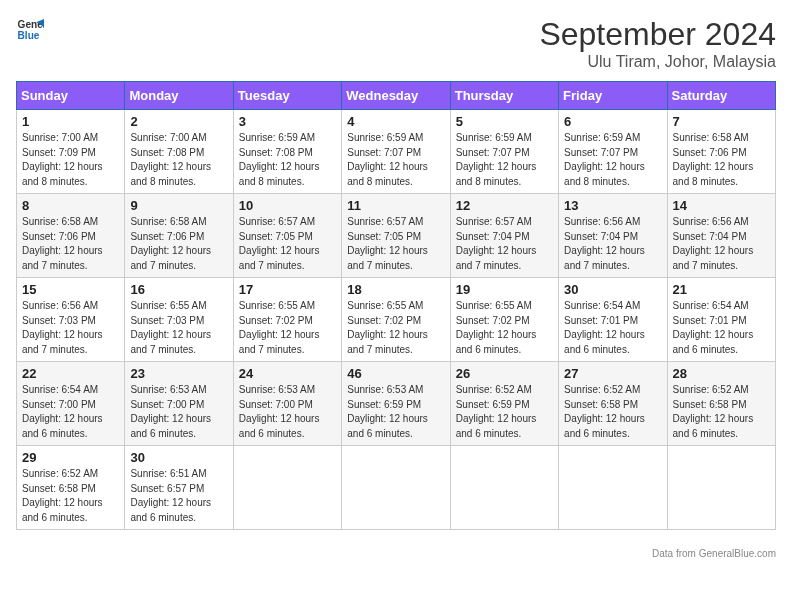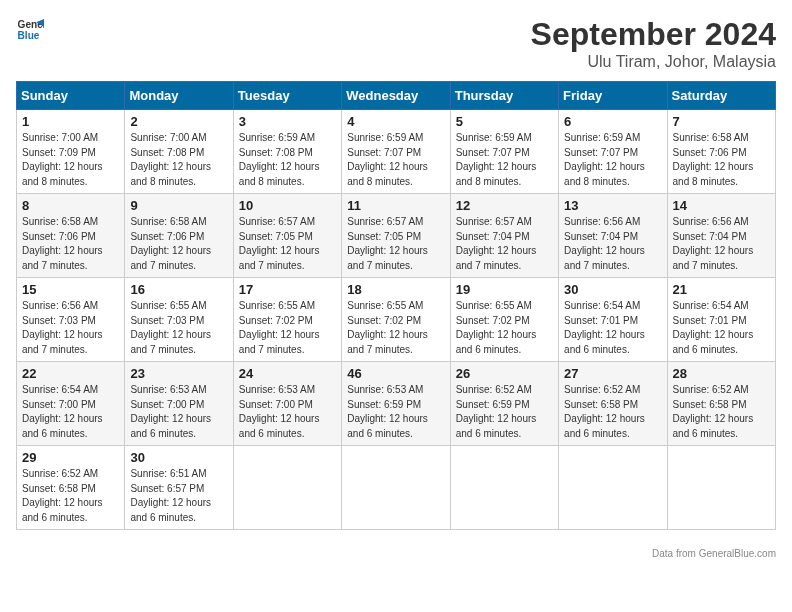--- a/index.html
+++ b/index.html
@@ -23,34 +23,34 @@
     }
     .logo-icon {
       width: 28px;
       height: 28px;
     }
     .title-area {
       text-align: right;
     }
     .month-title {
       font-size: 32px;
-      font-weight: bold;
+      font-weight: normal;
       color: #333;
     }
     .location-title {
       font-size: 16px;
       color: #555;
     }
     table {
       width: 100%;
       border-collapse: collapse;
       font-size: 11px;
     }
     thead tr th {
-      background: #0369a1;
+      background: #8b5cf6;
       color: #fff;
       padding: 6px 4px;
       text-align: left;
       font-size: 13px;
       font-weight: bold;
       border: 1px solid #2b6cb0;
     }
     tbody tr td {
       border: 1px solid #ccc;
       vertical-align: top;

